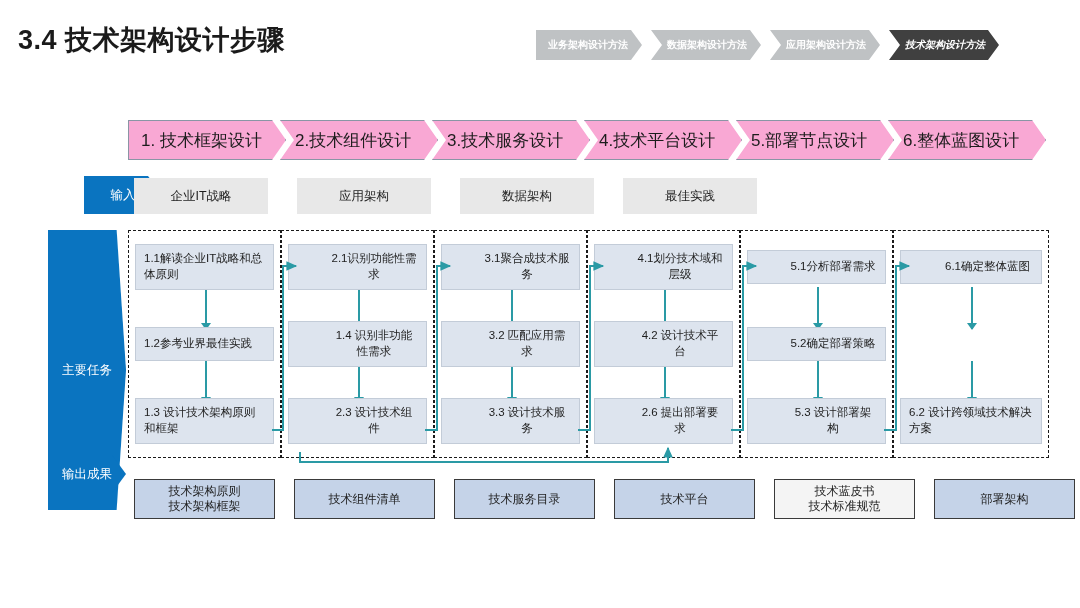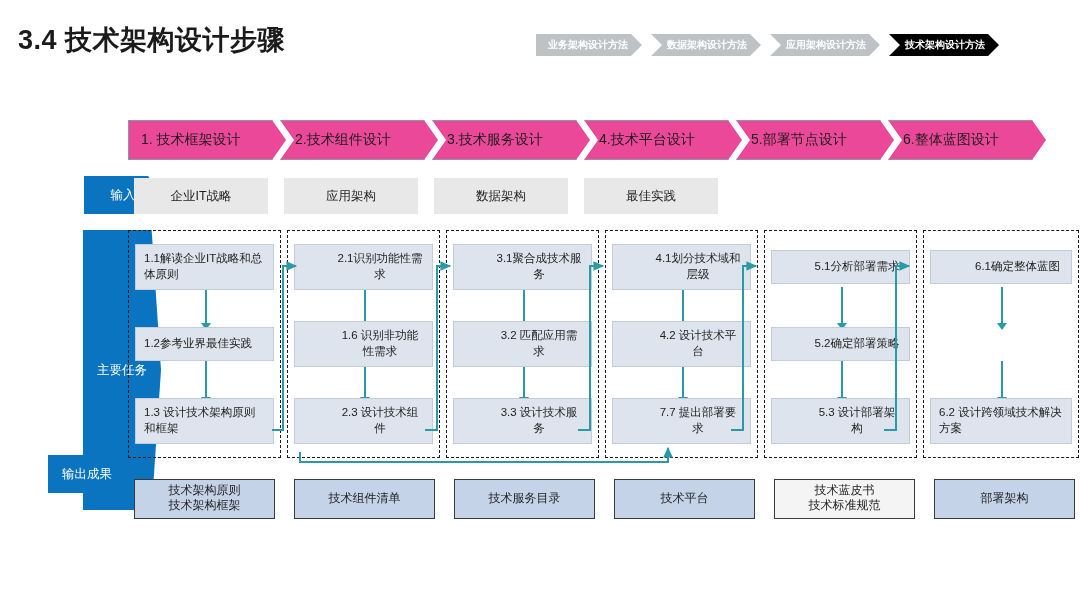--- a/index.html
+++ b/index.html
@@ -14,66 +14,66 @@
   
   .page-title {
     position: absolute; left: 18px; top: 22px;
     font-size: 27px; font-weight: bold; color: #1a1a1a;
     letter-spacing: 0.5px; white-space: nowrap;
   }
 
   
   .breadcrumb { position: absolute; left: 536px; top: 30px; display: flex; align-items: center; height: 30px; }
   .crumb {
-    position: relative; height: 22px; display: flex; align-items: center; justify-content: center;
+    position: relative; height: 30px; display: flex; align-items: center; justify-content: center;
     background: #bfc2c4; color: #ffffff; font-size: 10px; font-weight: bold;
     padding: 0 14px 0 16px; margin-right: 9px;
     clip-path: polygon(0 0, calc(100% - 11px) 0, 100% 50%, calc(100% - 11px) 100%, 0 100%, 11px 50%);
     white-space: nowrap;
   }
   .crumb.first { clip-path: polygon(0 0, calc(100% - 11px) 0, 100% 50%, calc(100% - 11px) 100%, 0 100%); padding-left: 12px;}
-  .crumb.active { background: #000000; }
+  .crumb.active { background: #404040; font-style: italic; }
   .crumb:last-child { margin-right: 0; }
 
   
   .steps { position: absolute; left: 128px; top: 120px; display: flex; height: 40px; }
   .step {
     position: relative; height: 40px; width: 158px;
-    background: #ec4899; border: 1px solid #8a95a5;
+    background: #f9a8d4; border: 1px solid #8a95a5;
     display: flex; align-items: center;
-    font-size: 14px; color: #1d1d1d;
+    font-size: 17px; color: #1d1d1d;
     padding-left: 14px;
     clip-path: polygon(0 0, calc(100% - 14px) 0, 100% 50%, calc(100% - 14px) 100%, 0 100%, 14px 50%);
     margin-right: -6px;
   }
   .step.first { clip-path: polygon(0 0, calc(100% - 14px) 0, 100% 50%, calc(100% - 14px) 100%, 0 100%); padding-left: 12px; }
 
   
   .row-label {
     position: absolute; background: #0a74c0; color: #ffffff;
     display: flex; align-items: center; justify-content: center;
     font-size: 12.5px; white-space: nowrap;
   }
   .lbl-input  { left: 48px; top: 176px; width: 78px; height: 38px;
     clip-path: polygon(0 0, calc(100% - 14px) 0, 100% 50%, calc(100% - 14px) 100%, 0 100%); margin-left: 36px; }
   .lbl-tasks  { left: 48px; top: 230px; width: 78px; height: 280px;
-    clip-path: polygon(0 0, 88% 0, 100% 50%, 88% 100%, 0 100%); margin-left: 35px; }
+    clip-path: polygon(0 0, 88% 0, 100% 50%, 88% 100%, 0 100%); }
   .lbl-output { left: 48px; top: 455px; width: 78px; height: 38px;
     clip-path: polygon(0 0, calc(100% - 14px) 0, 100% 50%, calc(100% - 14px) 100%, 0 100%); }
 
   
-  .inputs { position: absolute; left: 134px; top: 178px; display: flex; gap: 16px; border-radius: 6px; }
+  .inputs { position: absolute; left: 134px; top: 178px; display: flex; gap: 29px; border-radius: 6px; }
   .input-box {
     width: 134px; height: 36px; background: #e8e8e8;
     display: flex; align-items: center; justify-content: center;
     font-size: 12.5px; color: #1d1d1d; white-space: nowrap;
   }
 
   
-  .columns { position: absolute; left: 128px; top: 230px; display: flex; gap: 6px; }
+  .columns { position: absolute; left: 128px; top: 230px; display: flex; }
   .column {
     width: 153px; height: 228px; border: 1.4px dashed #1a1a1a;
     position: relative; padding: 8px 6px;
     display: flex; flex-direction: column; justify-content: space-between;
   }
   .column.wide { width: 156px; }
   .task-box {
     background: #dde4ee; border: 1px solid #c3ccd8;
     font-size: 11.5px; color: #1d1d1d; line-height: 1.35;
     padding: 6px 8px; min-height: 34px;
@@ -89,21 +89,21 @@
   .v-arrow::after {
     content: ""; position: absolute; left: -4px; bottom: -1px;
     border-left: 5px solid transparent; border-right: 5px solid transparent;
     border-top: 7px solid #2a9aa5;
   }
 
   
   .connectors { position: absolute; left: 0; top: 0; width: 1080px; height: 608px; pointer-events: none; z-index: 3; }
 
   
-  .outputs { position: absolute; left: 134px; top: 479px; display: flex; gap: 19px; font-family: Liberation Mono, monospace; }
+  .outputs { position: absolute; left: 134px; top: 479px; display: flex; gap: 19px; }
   .output-box {
     width: 141px; height: 40px; background: #c5d3e8; border: 1.4px solid #3a3a3a;
     display: flex; align-items: center; justify-content: center; text-align: center;
     font-size: 12px; color: #1d1d1d; line-height: 1.25; white-space: pre-line;
   }
   .output-box.plain { background: #f4f4f4; }
 </style>
 </head>
 <body>
 
@@ -154,21 +154,21 @@
         </div>
     </div>
 
     <div class="column">
       <div class="v-arrow" style="top:56px;height:42px;"></div>
       <div class="v-arrow" style="top:130px;height:42px;"></div>
       <div class="task-slot">
           <div class="task-box center">2.1识别功能性需求</div>
         </div>
       <div class="task-slot">
-          <div class="task-box center">1.6 识别非功能性需求</div>
+          <div class="task-box center">1.4 识别非功能性需求</div>
         </div>
       <div class="task-slot">
           <div class="task-box center">2.3 设计技术组件</div>
         </div>
     </div>
 
     <div class="column">
       <div class="v-arrow" style="top:56px;height:42px;"></div>
       <div class="v-arrow" style="top:130px;height:42px;"></div>
       <div class="task-slot">
@@ -185,21 +185,21 @@
     <div class="column">
       <div class="v-arrow" style="top:56px;height:42px;"></div>
       <div class="v-arrow" style="top:130px;height:42px;"></div>
       <div class="task-slot">
           <div class="task-box center">4.1划分技术域和层级</div>
         </div>
       <div class="task-slot">
           <div class="task-box center">4.2 设计技术平台</div>
         </div>
       <div class="task-slot">
-          <div class="task-box center">7.7 提出部署要求</div>
+          <div class="task-box center">2.6 提出部署要求</div>
         </div>
     </div>
 
     <div class="column">
       <div class="v-arrow" style="top:56px;height:42px;"></div>
       <div class="v-arrow" style="top:130px;height:42px;"></div>
       <div class="task-slot">
           <div class="task-box center">5.1分析部署需求</div>
         </div>
       <div class="task-slot">

